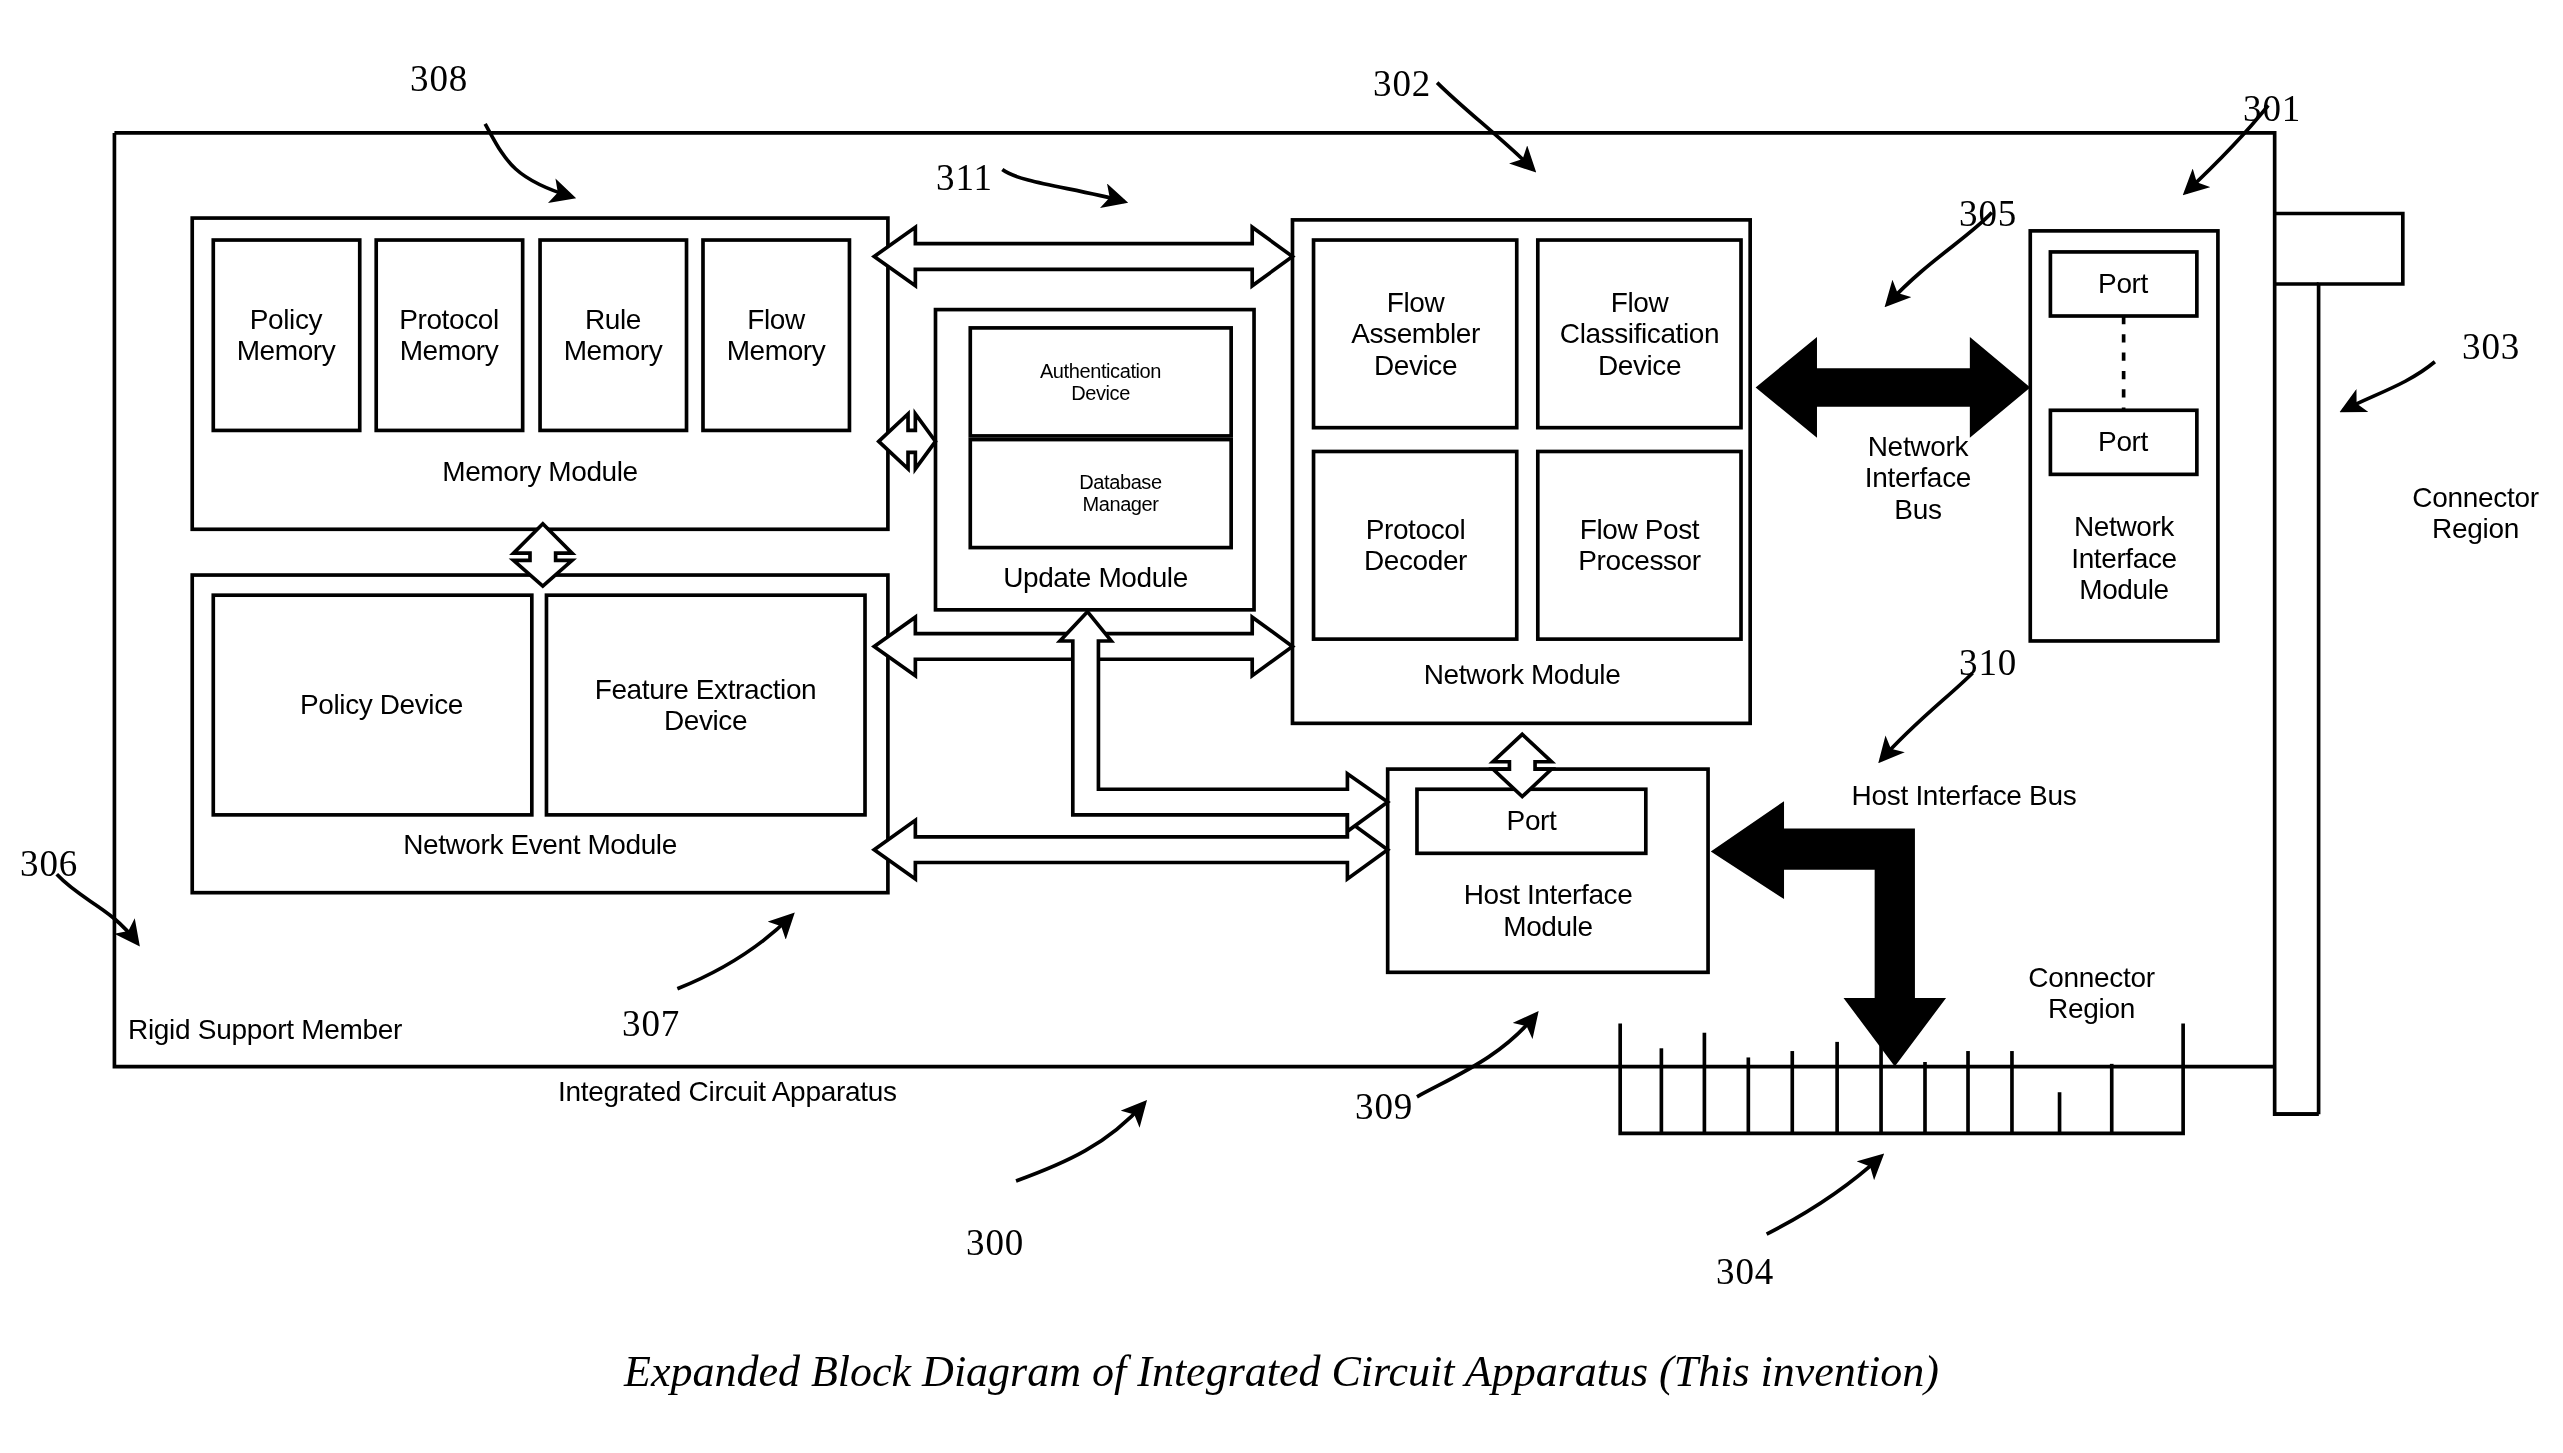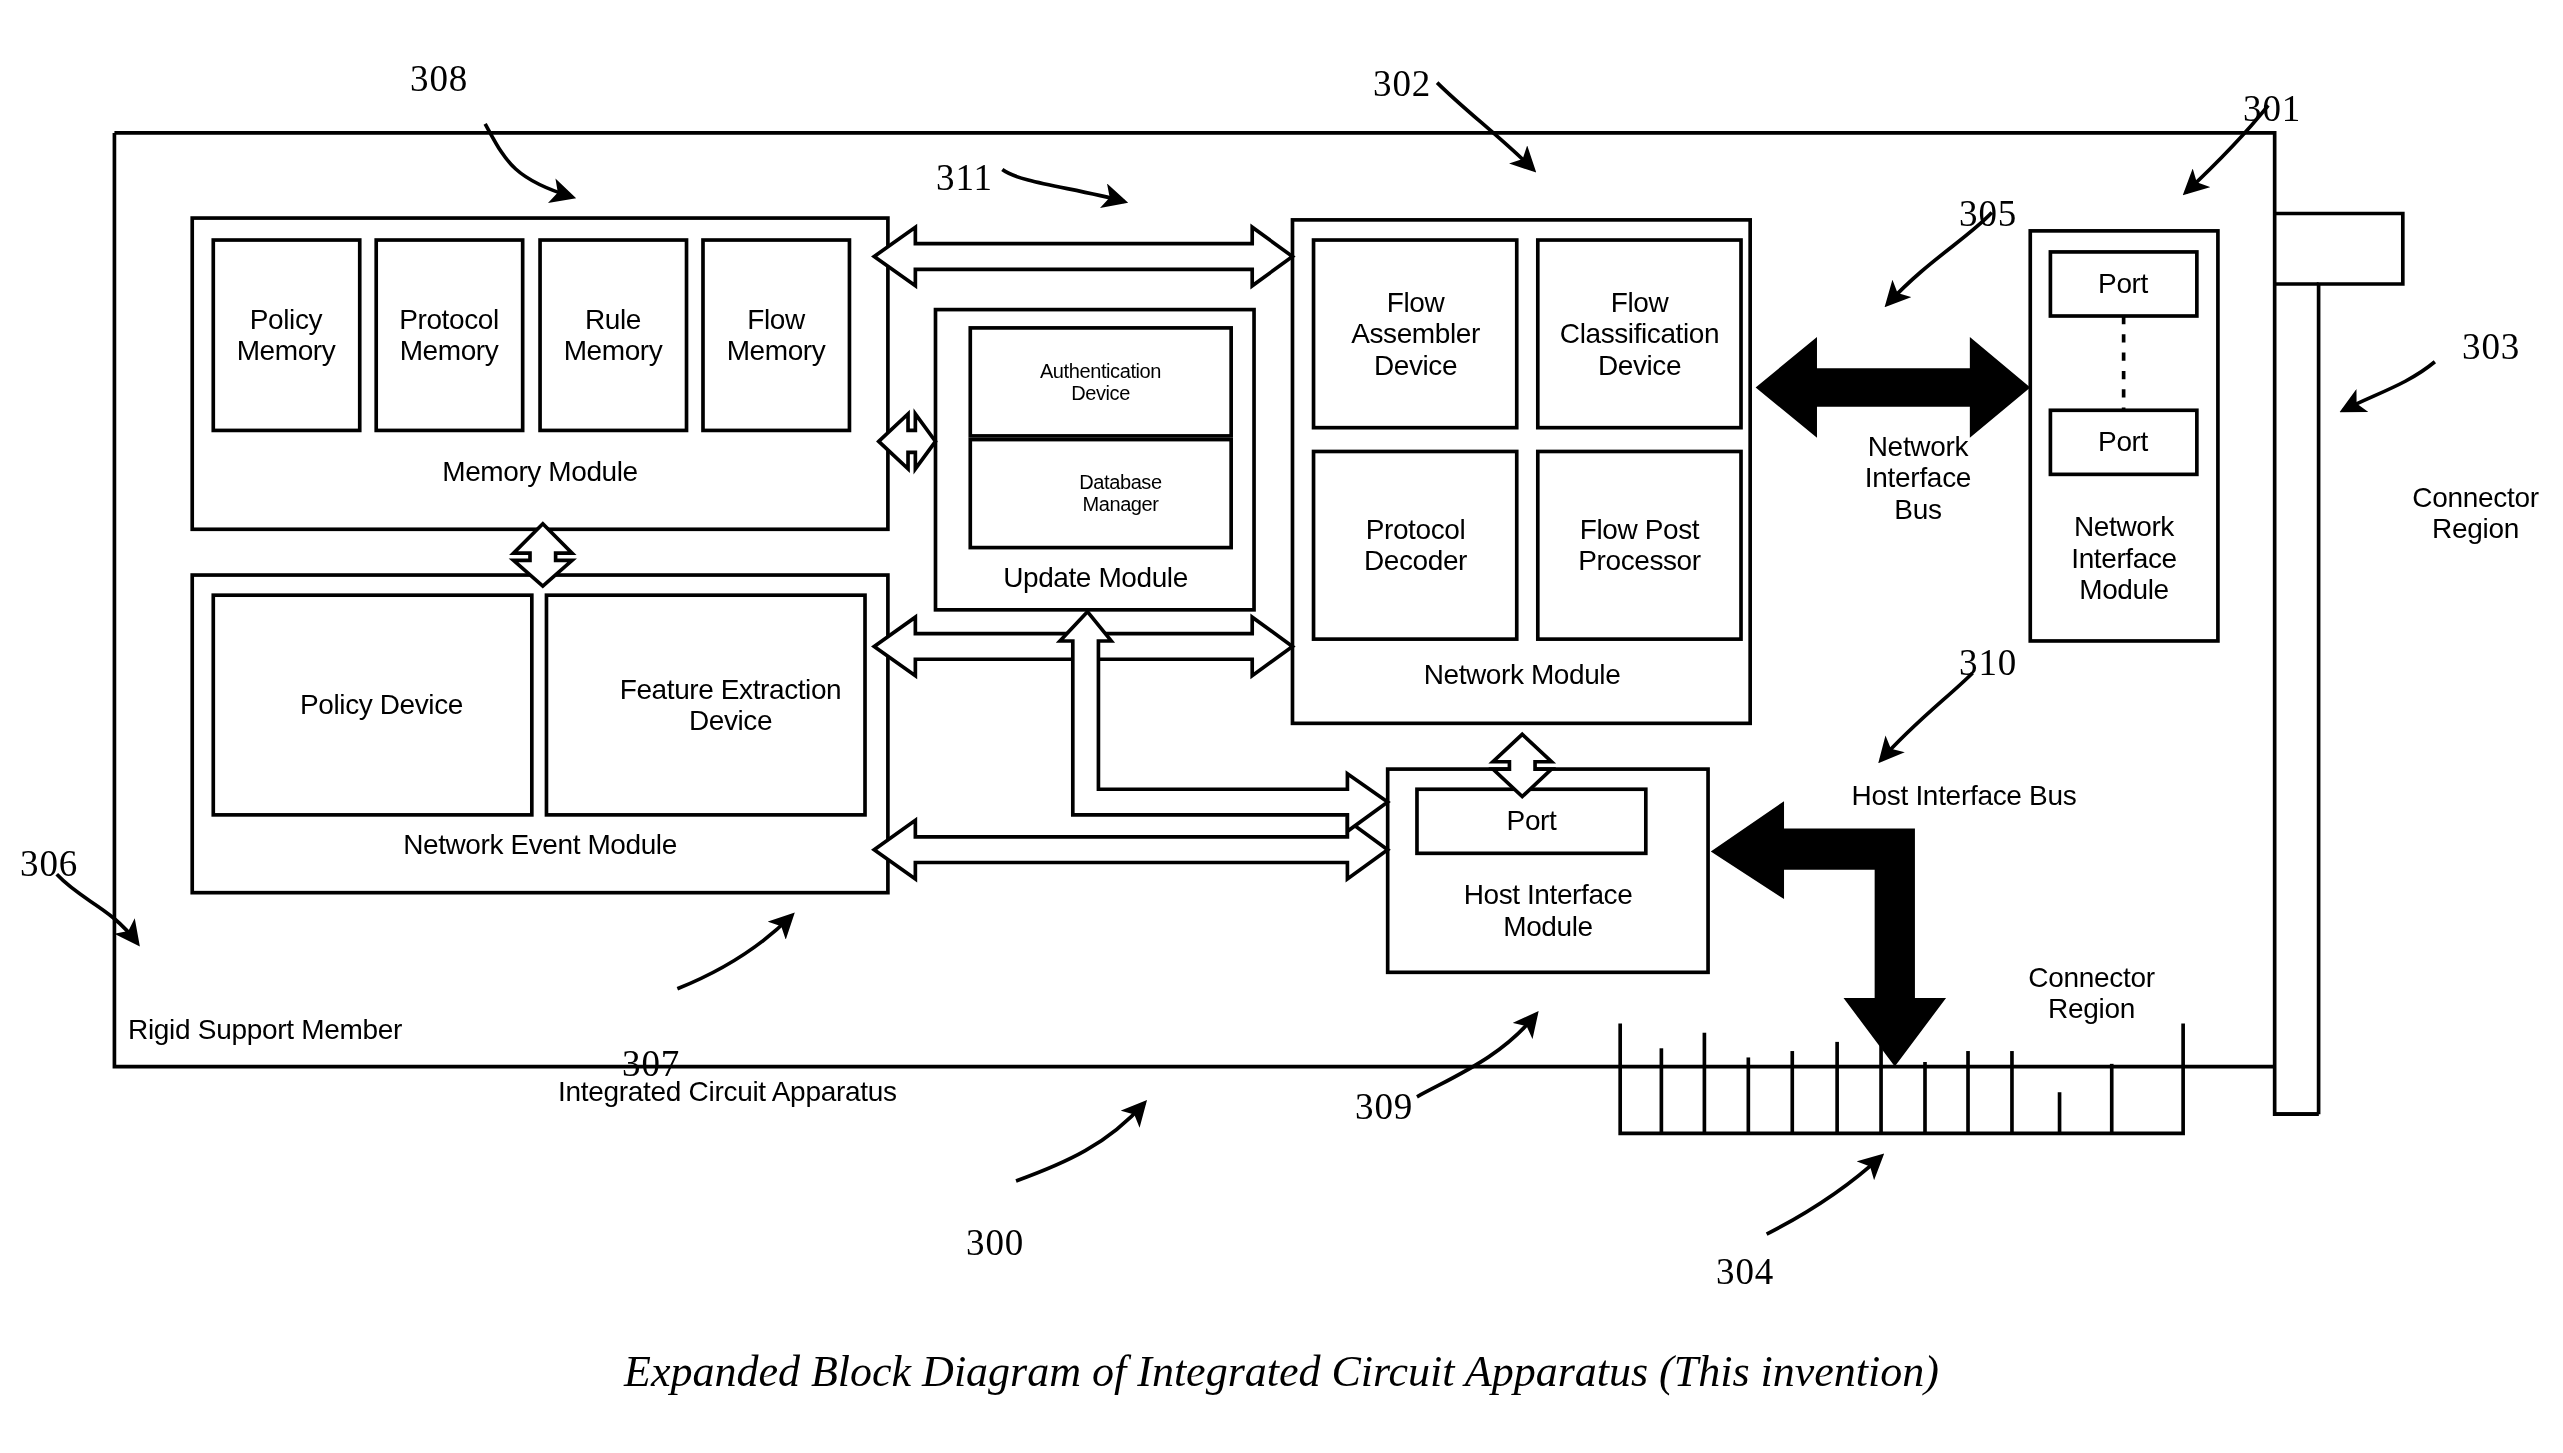--- a/index.html
+++ b/index.html
@@ -197,21 +197,21 @@
   </div>
   <div class="tbox blk-lbl" style="left:703px;top:240px;width:146px;height:190px;">
     <div><span>Flow</span><br>
          <span>Memory</span></div>
   </div>
   <div class="tbox mod-lbl" style="left:192px;top:444px;width:696px;height:55px;">Memory Module</div>
 
   <div class="tbox blk-lbl" style="left:213px;top:595px;width:319px;height:220px;padding-left:9px;">
     <div><span>Policy Device</span></div>
   </div>
-  <div class="tbox blk-lbl" style="left:571px;top:595px;width:319px;height:220px;border-radius:32px;">
+  <div class="tbox blk-lbl" style="left:546px;top:595px;width:319px;height:220px;border-radius:32px;">
     <div><span>Feature Extraction</span><br>
          <span>Device</span></div>
   </div>
   <div class="tbox mod-lbl" style="left:192px;top:817px;width:696px;height:55px;">Network Event Module</div>
 
   <div class="tbox blk-lbl-sm" style="left:970px;top:328px;width:261px;height:108px;">
     <div><span>Authentication</span><br>
          <span>Device</span></div>
   </div>
   <div class="tbox blk-lbl-sm" style="left:970px;top:439px;width:261px;height:108px;padding-left:20px;">
@@ -282,21 +282,21 @@
   <div class="tbox outside-lbl" style="left:558px;top:1069px;width:403px;height:46px;justify-content:flex-start;">Integrated Circuit Apparatus</div>
 
   <div class="refnum" style="left:410px;top:57px;">308</div>
   <div class="refnum" style="left:936px;top:156px;">311</div>
   <div class="refnum" style="left:1373px;top:62px;">302</div>
   <div class="refnum" style="left:2243px;top:87px;">301</div>
   <div class="refnum" style="left:1959px;top:192px;">305</div>
   <div class="refnum" style="left:2462px;top:325px;">303</div>
   <div class="refnum" style="left:1959px;top:641px;">310</div>
   <div class="refnum" style="left:20px;top:842px;">306</div>
-  <div class="refnum" style="left:622px;top:1042px;">307</div>
+  <div class="refnum" style="left:622px;top:1002px;">307</div>
   <div class="refnum" style="left:1355px;top:1085px;">309</div>
   <div class="refnum" style="left:966px;top:1176px;margin-top:45px;">300</div>
   <div class="refnum" style="left:1716px;top:1250px;">304</div>
 
   <div class="caption">Expanded Block Diagram of Integrated Circuit Apparatus (This invention)</div>
 
 </div>
 
 
 </body></html>

